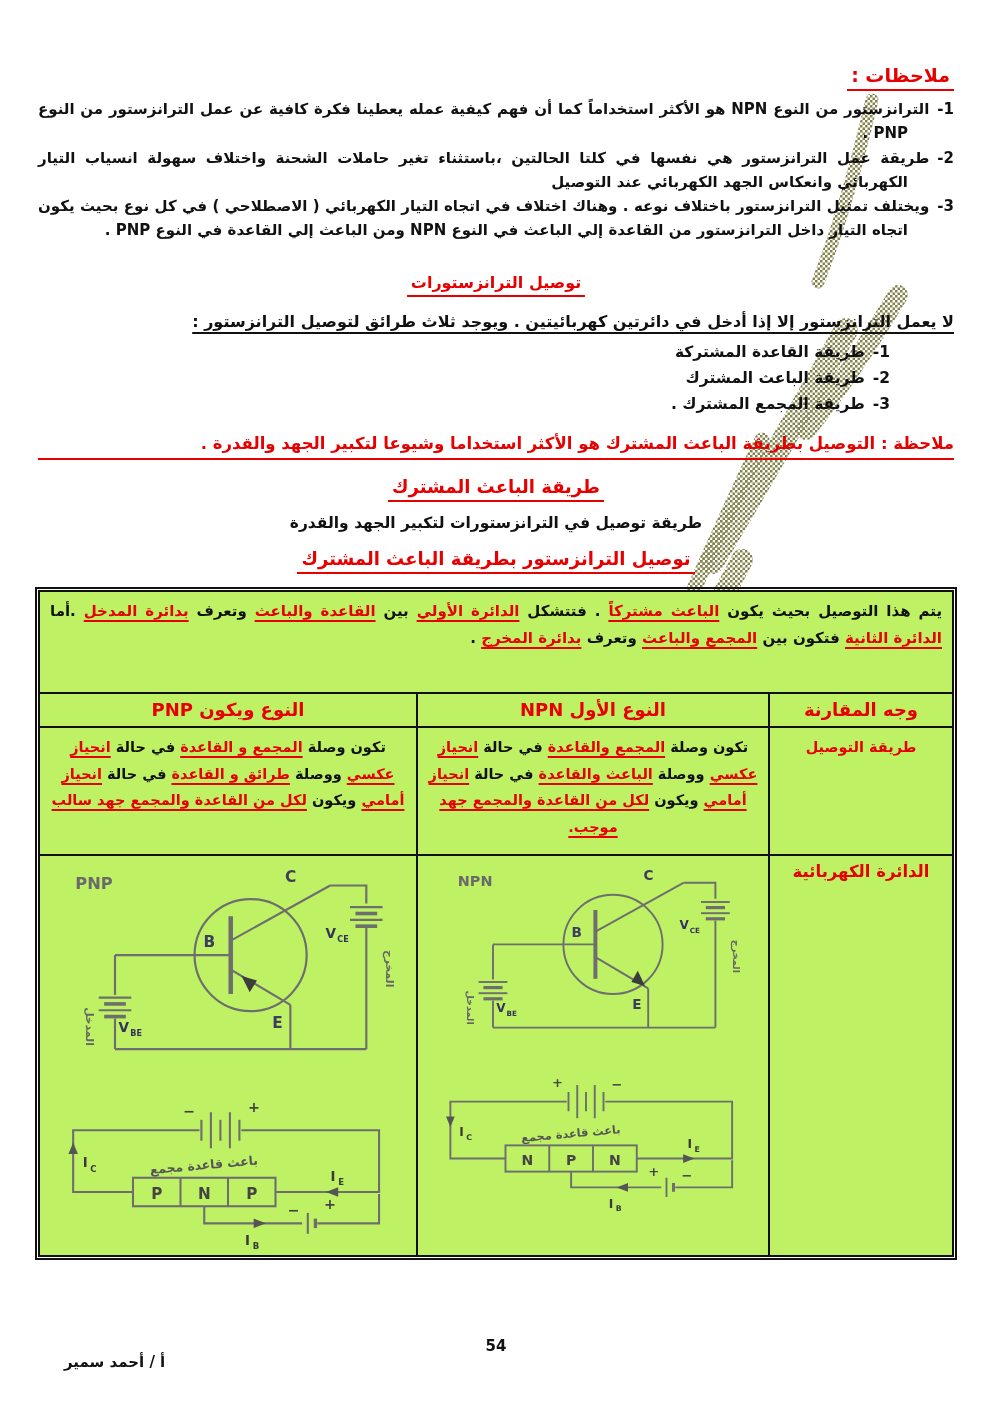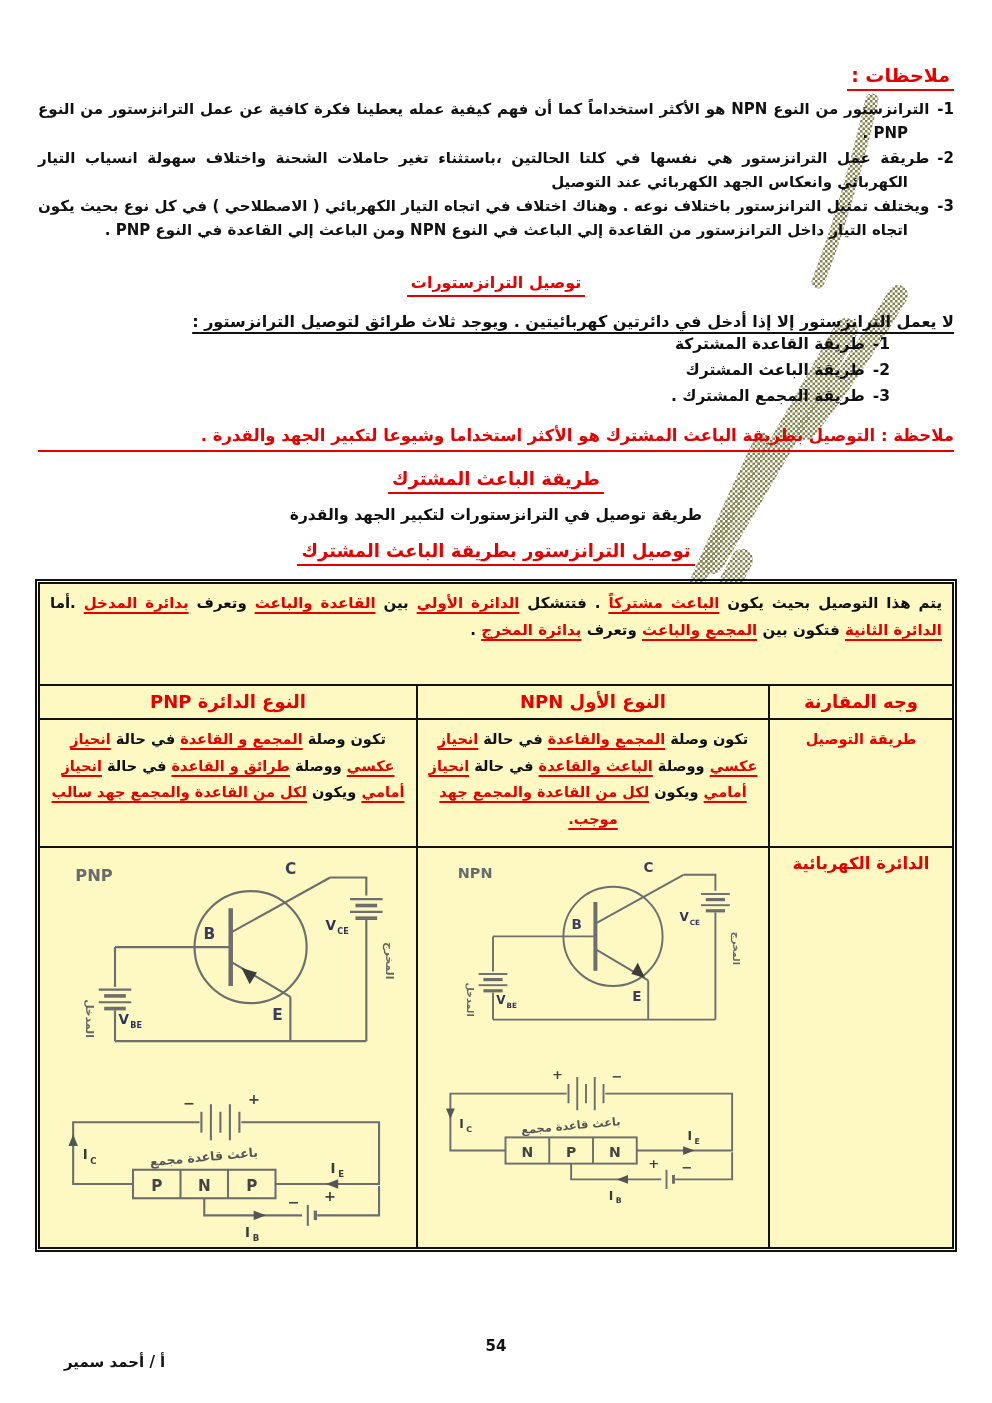--- a/index.html
+++ b/index.html
@@ -24,33 +24,33 @@
     font-size:15px; font-weight:bold; line-height:1.62;
     text-align:justify; padding-right:46px; text-indent:-46px;
   }
   .num-item .num { margin-left:8px; }
   .center-title { text-align:center; margin-top:30px; font-size:16px; }
   .center-title.sm { font-size:18px; margin-top:16px; }
   .bold-line {
     margin-top:15px; font-size:16px; font-weight:bold;
     text-decoration:underline; text-decoration-thickness:2px; text-underline-offset:5px;
   }
-  .methods { margin-top:0; padding-right:64px; }
+  .methods { margin-top:8px; padding-right:64px; }
   .methods .num-item { padding-right:0; text-indent:0; font-size:15.5px; text-align:right; line-height:1.7; }
   .note-red {
     margin-top:16px; color:#e60000; font-weight:bold; font-size:16.5px;
     border-bottom:2px solid #e60000; padding-bottom:5px; text-align:right;
   }
   .center-desc { text-align:center; font-weight:bold; font-size:15.5px; margin-top:12px; }
 
   
   table.cmp {
     margin-top:16px; border-collapse:collapse; width:100%;
     border:2px solid #111; outline:2px solid #111; outline-offset:1px;
-    background:#fef9c3;
+    background:#bef264;
   }
   table.cmp td { border:2px solid #111; padding:6px 10px; vertical-align:top; }
   .intro-cell { height:102px; font-size:15px; font-weight:bold; line-height:1.8; text-align:justify; }
   tr.hdr td { height:34px; text-align:center; color:#e60000; font-weight:bold; font-size:18px; padding:3px; vertical-align:middle; }
   tr.method td { height:128px; font-size:14.5px; font-weight:bold; text-align:center; line-height:1.85; }
   td.lbl { color:#e60000; font-weight:bold; font-size:16.5px; text-align:center; vertical-align:top; padding-top:10px; }
   tr.circuit td { height:396px; }
   td.diag-cell { text-align:center; padding-top:6px; }
   .diag-stack { display:flex; flex-direction:column; align-items:center; gap:9px; }
 
@@ -148,21 +148,21 @@
           <col style="width:324px">
           <col>
         </colgroup>
       <tbody>
           <tr>
         <td colspan="3" class="intro-cell"><span>يتم هذا التوصيل بحيث يكون </span><span class="hl">الباعث مشتركاً</span><span> . فتتشكل </span><span class="hl">الدائرة الأولي</span><span> بين </span><span class="hl">القاعدة والباعث</span><span> وتعرف </span><span class="hl">بدائرة المدخل</span><span> .أما </span><span class="hl">الدائرة الثانية</span><span> فتكون بين </span><span class="hl">المجمع والباعث</span><span> وتعرف </span><span class="hl">بدائرة المخرج</span><span> .</span></td>
       </tr>
       <tr class="hdr">
         <td>وجه المقارنة</td>
         <td>النوع الأول NPN</td>
-        <td>النوع الدائرة PNP</td>
+        <td>النوع ويكون PNP</td>
       </tr>
       <tr class="method">
         <td class="lbl">طريقة التوصيل</td>
         <td><span>تكون وصلة </span><span class="hl">المجمع والقاعدة</span><span> في حالة </span><span class="hl">انحياز عكسي</span><span> ووصلة </span><span class="hl">الباعث والقاعدة</span><span> في حالة </span><span class="hl">انحياز أمامي</span><span> ويكون </span><span class="hl">لكل من القاعدة والمجمع جهد موجب.</span></td>
         <td><span>تكون وصلة </span><span class="hl">المجمع و القاعدة</span><span> في حالة </span><span class="hl">انحياز عكسي</span><span> ووصلة </span><span class="hl">طرائق و القاعدة</span><span> في حالة </span><span class="hl">انحياز أمامي</span><span> ويكون </span><span class="hl">لكل من القاعدة والمجمع جهد سالب</span></td>
       </tr>
       <tr class="circuit">
         <td class="lbl">الدائرة الكهربائية</td>
 
         <td class="diag-cell">

